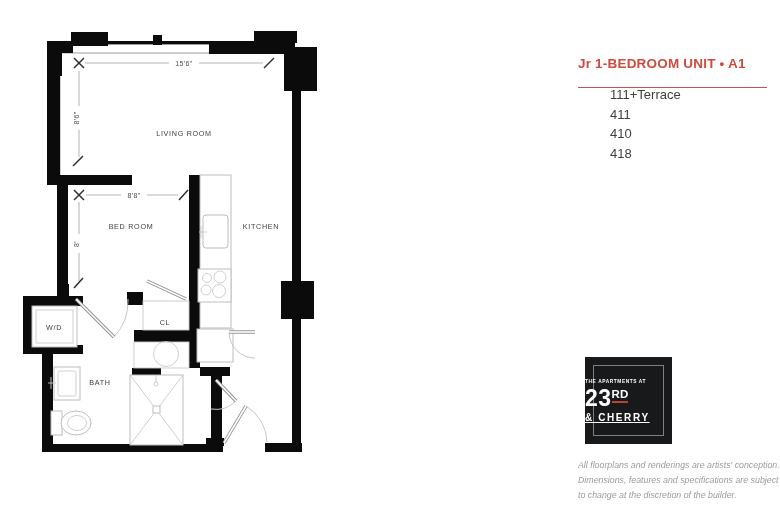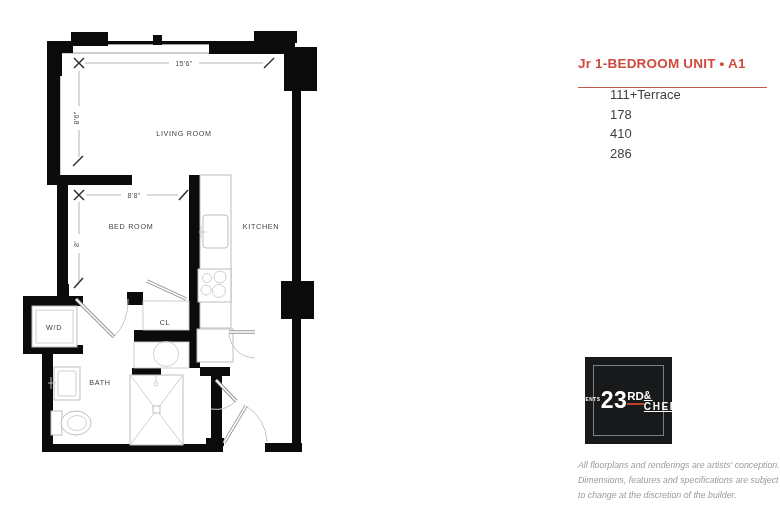--- a/index.html
+++ b/index.html
@@ -25,21 +25,21 @@
   .panel-title{position:absolute;left:578px;top:56px;width:189px;
     font-size:13.5px;font-weight:bold;letter-spacing:.2px;color:#CE4B3E;
     padding-bottom:16px;border-bottom:1px solid #c0574a;}
   .unit-list{position:absolute;left:578px;top:85px;font-size:13px;color:#3f3f3f;
     line-height:19.5px;margin-left:32px;}
 
   
   .logo{position:absolute;left:585px;top:357px;width:87px;height:87px;background:#17191b;}
   .logo-border{position:absolute;left:8px;top:8px;right:8px;bottom:8px;border:1px solid #7d7f80;}
   .logo-content{position:absolute;left:0;top:0;width:100%;height:100%;
-    display:flex;flex-direction:row;align-items:center;justify-content:center;color:#fff;}
+    display:flex;flex-direction:column;justify-content:center;color:#fff;}
   .logo-line1{font-size:4.8px;letter-spacing:.6px;font-weight:bold;margin-bottom:2px;}
   .logo-line2{font-weight:bold;line-height:1;margin:1px 0 2px 0;}
   .logo-num{font-size:23px;letter-spacing:.5px;}
   .logo-sup{font-size:11.5px;vertical-align:8px;border-bottom:2.5px solid #b8442f;padding-bottom:1px;}
   .logo-line3{font-size:10px;font-weight:bold;letter-spacing:1.6px;text-decoration:underline;}
 
   
   .disclaimer{position:absolute;left:578px;top:458px;width:215px;font-style:italic;
     font-size:8.8px;color:#9b9b9b;line-height:15px;}
 </style>
@@ -190,23 +190,23 @@
     <text class="plan-label" x="366" y="244" text-anchor="middle">KITCHEN</text>
     <text class="plan-label" x="205" y="400" text-anchor="middle">BATH</text>
     <text class="plan-label" x="270" y="340" text-anchor="middle">CL</text>
     <text class="plan-label" x="159" y="345" text-anchor="middle">W/D</text>
   </svg>
 
   <div class="panel-title">Jr 1-BEDROOM UNIT • A1</div>
 
   <div class="unit-list">
     <div>111+Terrace</div>
-    <div>178</div>
+    <div>411</div>
     <div>410</div>
-    <div>286</div>
+    <div>418</div>
   </div>
 
   <div class="logo">
     <div class="logo-border"></div>
     <div class="logo-content">
       <div class="logo-line1">THE APARTMENTS AT</div>
       <div class="logo-line2"><span class="logo-num">23</span><span class="logo-sup">RD</span></div>
       <div class="logo-line3">&amp; CHERRY</div>
     </div>
   </div>

